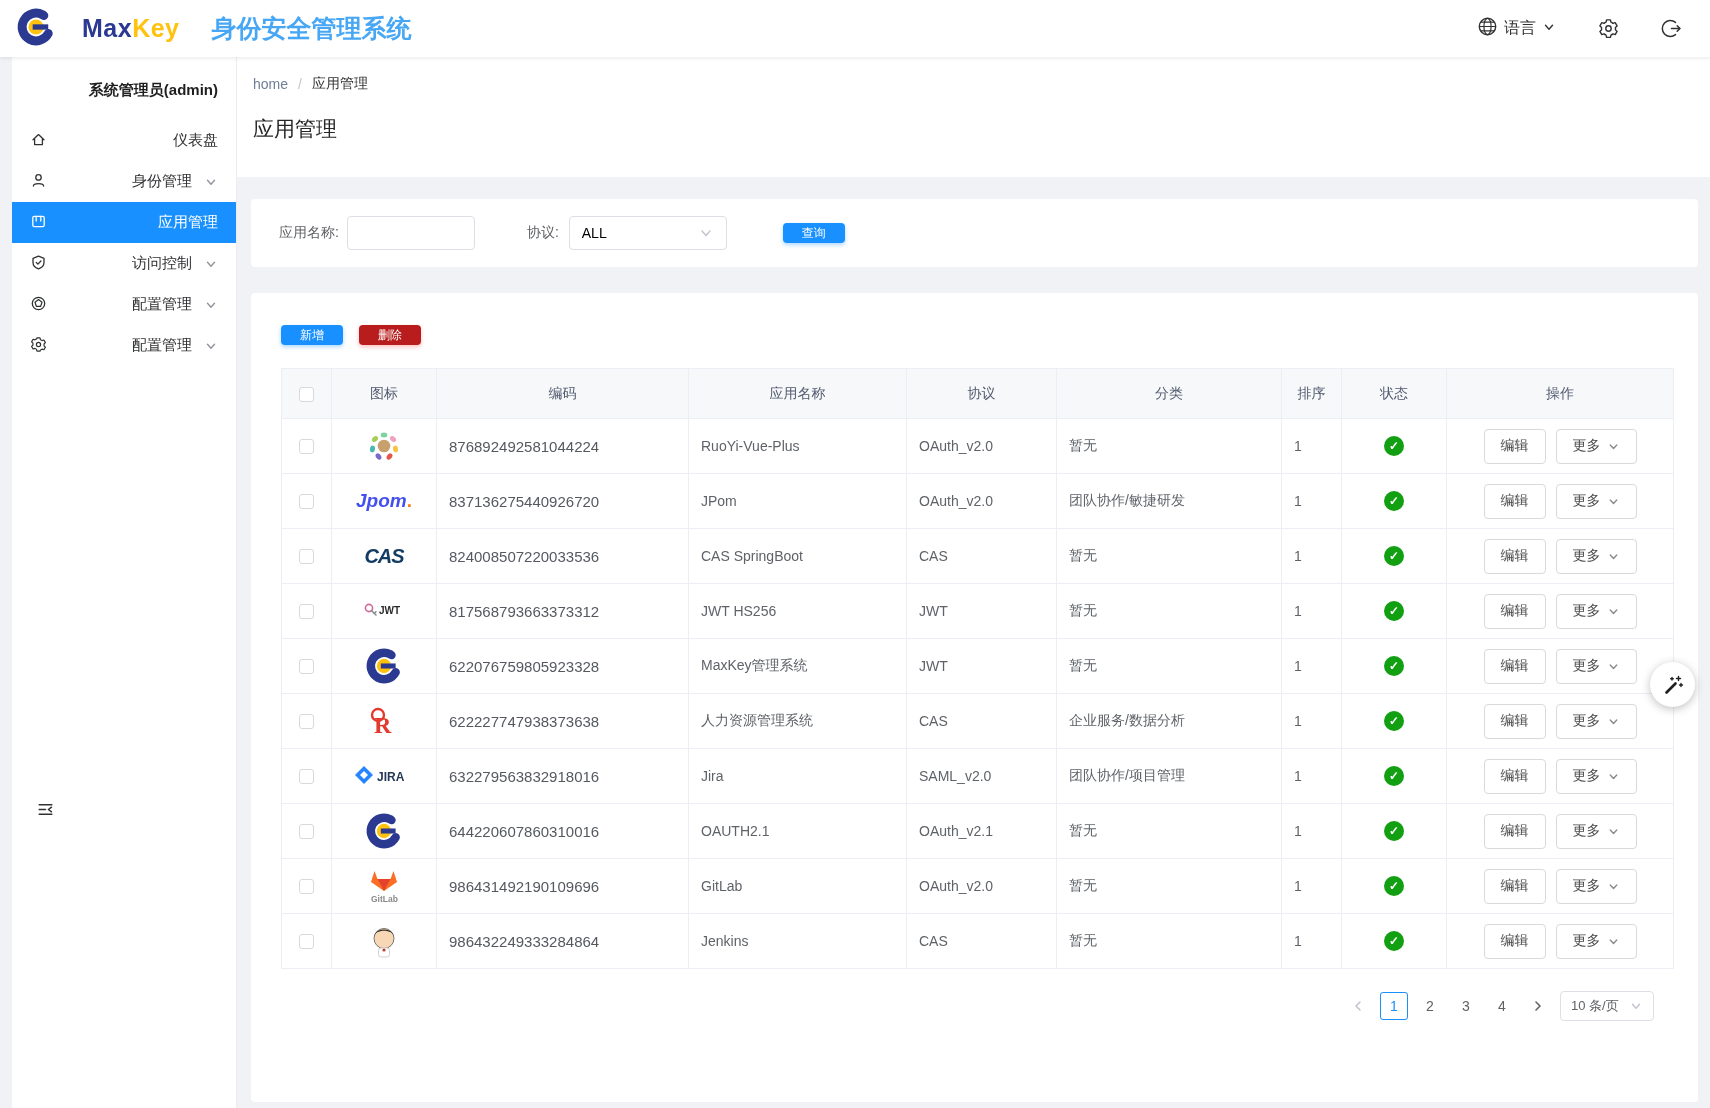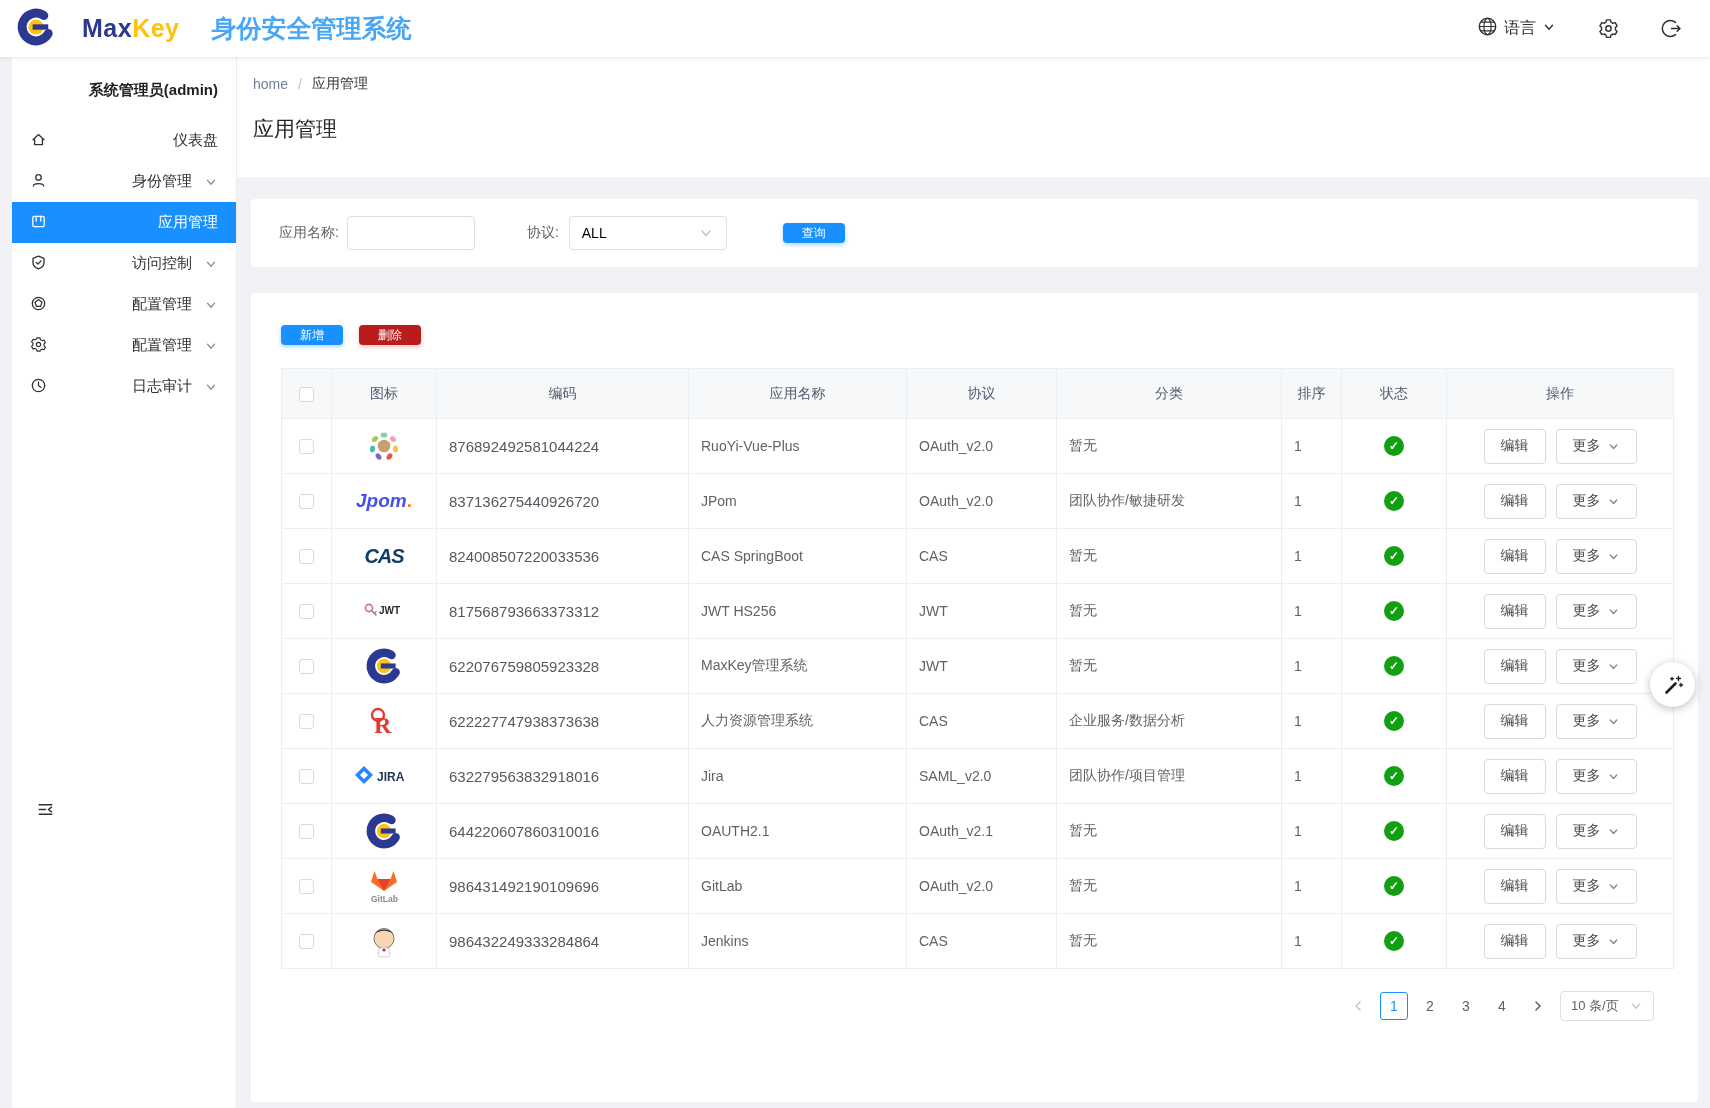--- a/index.html
+++ b/index.html
@@ -195,32 +195,20 @@
             <path d="M7 1.8 h3 l.45 1.9 a5.6 5.6 0 0 1 1.6.95 l1.85-.6 1.5 2.6 -1.4 1.3 a5.8 5.8 0 0 1 0 1.9 l1.4 1.3 -1.5 2.6 -1.85-.6 a5.6 5.6 0 0 1 -1.6.95 L10 15.2 H7 l-.45-1.9 a5.6 5.6 0 0 1 -1.6-.95 l-1.85.6 -1.5-2.6 1.4-1.3 a5.8 5.8 0 0 1 0-1.9 L1.6 5.85 3.1 3.25l1.85.6 a5.6 5.6 0 0 1 1.6-.95 Z" stroke="currentColor" stroke-width="1.2" stroke-linejoin="round"></path>
             <circle cx="8.5" cy="8.5" r="2.1" stroke="currentColor" stroke-width="1.2"></circle>
           </svg></span>
         <span class="mi-label">配置管理</span>
         <span class="mi-chevron">
           <svg width="14" height="14" viewBox="0 0 14 14" fill="none" xmlns="http://www.w3.org/2000/svg">
             <path d="M3.5 5.32 l3.5 3.9200000000000004 l3.5 -3.9200000000000004" stroke="currentColor" stroke-width="1.4" stroke-linecap="round" stroke-linejoin="round"></path>
           </svg>
         </span>
       </li>
-      <li class="menu-item">
-        <span><svg width="17" height="17" viewBox="0 0 17 17" fill="none" xmlns="http://www.w3.org/2000/svg">
-            <circle cx="8.5" cy="8.5" r="6.2" stroke="currentColor" stroke-width="1.3"></circle>
-            <path d="M8.5 5 V8.7 L11 10.3" stroke="currentColor" stroke-width="1.3" stroke-linecap="round" stroke-linejoin="round"></path>
-          </svg></span>
-        <span class="mi-label">日志审计</span>
-        <span class="mi-chevron">
-          <svg width="14" height="14" viewBox="0 0 14 14" fill="none" xmlns="http://www.w3.org/2000/svg">
-            <path d="M3.5 5.32 l3.5 3.9200000000000004 l3.5 -3.9200000000000004" stroke="currentColor" stroke-width="1.4" stroke-linecap="round" stroke-linejoin="round"></path>
-          </svg>
-        </span>
-      </li>
     </ul>
   <div class="collapse-btn" id="collapse-icon"><svg width="19" height="19" viewBox="0 0 19 19" fill="none" xmlns="http://www.w3.org/2000/svg">
         <path d="M3.2 4.7 H15.8 M3.2 14.3 H15.8 M3.2 9.5 H9.5" stroke="#303133" stroke-width="1.5" stroke-linecap="round"></path>
         <path d="M15.5 7.2 L12.4 9.5 L15.5 11.8" stroke="#303133" stroke-width="1.5" stroke-linecap="round" stroke-linejoin="round"></path>
       </svg></div>
 </div>
 
 <div class="main">
   <div class="content-head">
     <div class="breadcrumb">

